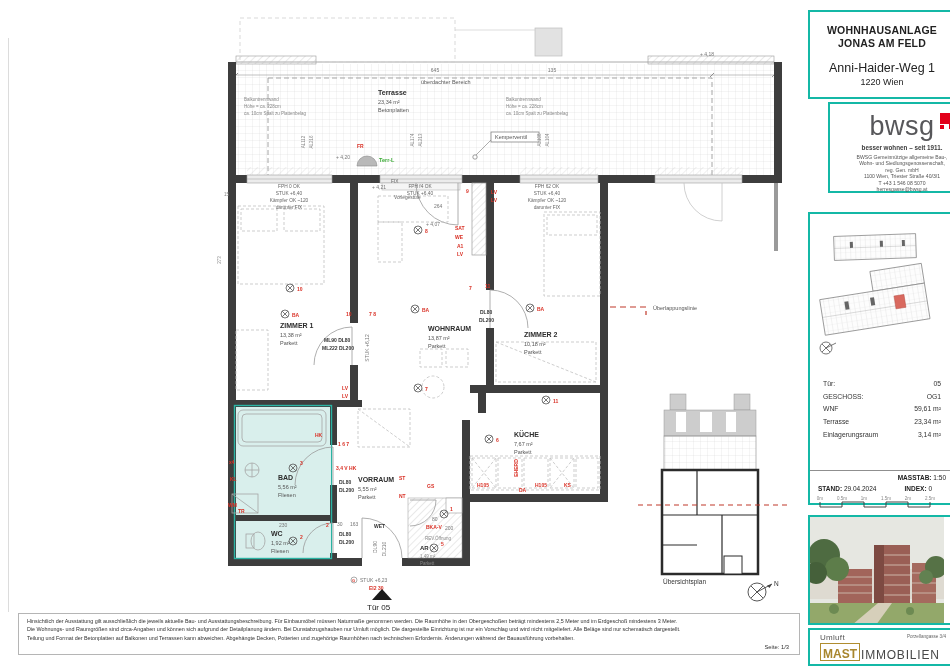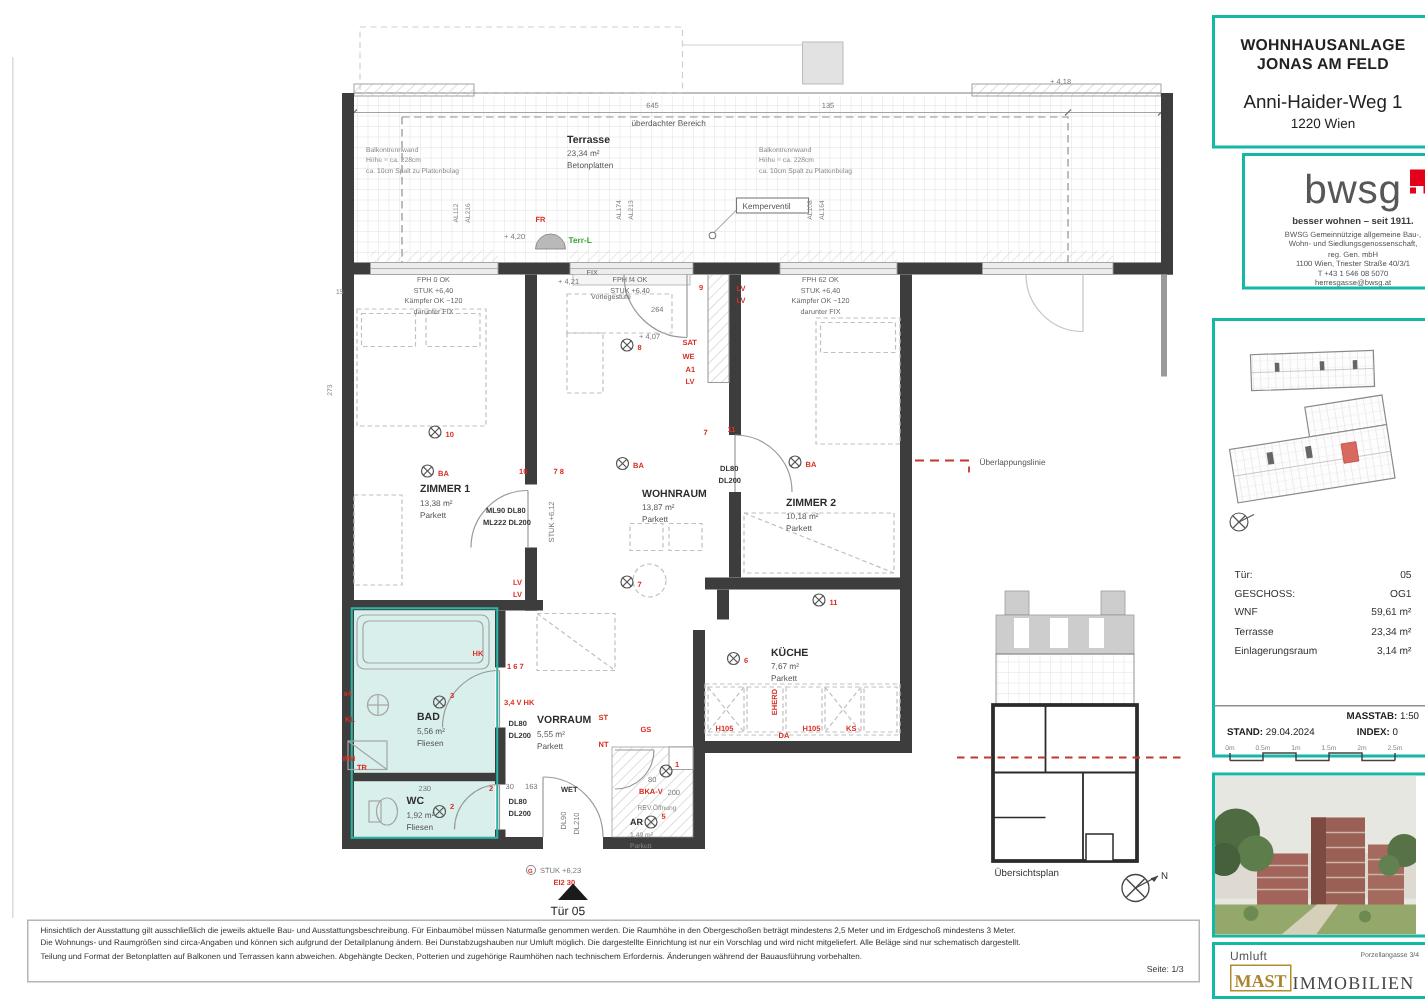--- a/index.html
+++ b/index.html
@@ -33,21 +33,21 @@
   .masstab { position:absolute; top:260px; left:8px; right:8px; text-align:right; font-size:6.5px; }
   .standrow { position:absolute; top:271px; left:8px; right:22px; display:flex; justify-content:space-between; font-size:6.5px; }
   .lbl { font-weight:bold; }
   .scalebar { position:absolute; top:281px; left:6px; }
 
   .box-render { top:515px; height:110px; padding:0; overflow:hidden; }
   .box-partner { top:628px; height:38px; padding:3px 8px 0 10px; }
   .partner-top { display:flex; justify-content:space-between; align-items:flex-start; }
   .gangoly { font-size:8px; color:#555; letter-spacing:.3px; }
   .p-addr { font-size:4.6px; color:#666; margin-top:1px; }
-  .mast-row { display:flex; align-items:flex-end; margin-top:1px;font-family:Liberation Serif, serif; }
+  .mast-row { display:flex; align-items:flex-end; margin-top:1px; }
   .mast { border:1px solid #b08d2f; color:#a8862e; font-weight:bold; font-size:12px; padding:4px 2px 0 2px; line-height:1; }
   .immo { font-size:12px; color:#474747; letter-spacing:.8px; line-height:1; margin-left:1px; padding-bottom:0; }
 
   
   .footer { position:absolute; left:18px; top:613px; width:782px; height:42px; border:1px solid #b5b5b5;
             padding:3px 0 0 8px; font-size:5.4px; color:#333; line-height:1.55; }
   .footer div { white-space:nowrap; }
   .page-num { position:absolute; right:10px; bottom:2px; font-size:5.8px; }
 
   

